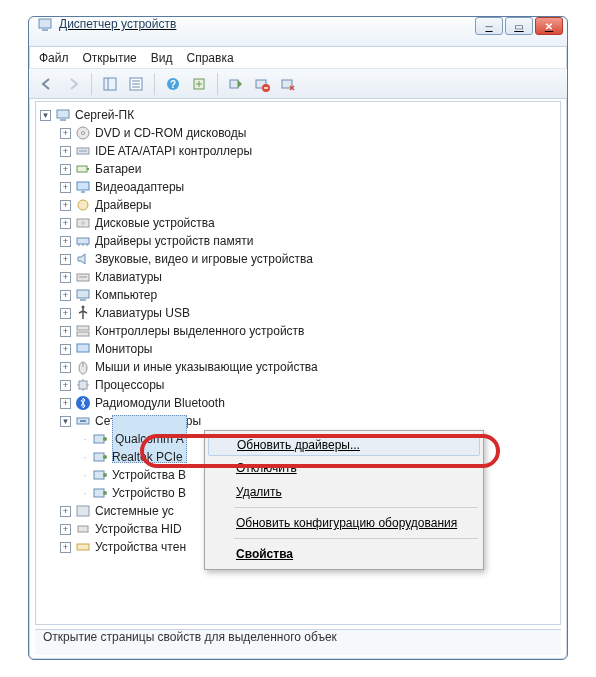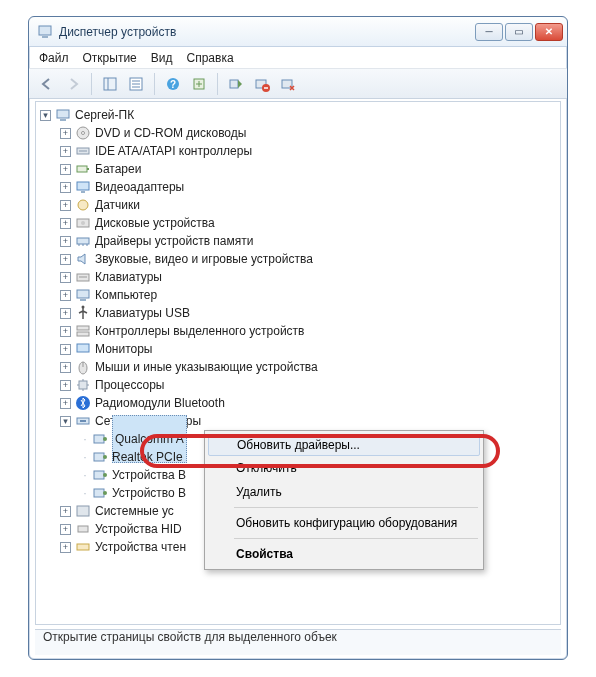--- a/index.html
+++ b/index.html
@@ -4,23 +4,24 @@
 <style>
 * { box-sizing: border-box; margin: 0; padding: 0; font-family: "Segoe UI", Tahoma, sans-serif; }
 body { background: #fff; width: 596px; height: 677px; position: relative; }
 
 .window {
   position: absolute; left: 28px; top: 16px; width: 540px; height: 644px;
   background: #fff; border: 1px solid #5a7aa0; border-radius: 6px;
   box-shadow: 0 0 0 1px #cdd9e8 inset;
 }
 .titlebar {
-  height: 30px; display: flex; align-items: center; padding: 0 4px 0 8px;
+  height: 30px; display: flex; padding: 0 4px 0 8px;
   background: linear-gradient(#fdfefe, #e9f1f9); border-bottom: 1px solid #c3d2e4;
   border-radius: 6px 6px 0 0;
+  text-decoration: underline;
 }
 .app-icon { width: 16px; height: 16px; margin-right: 6px; }
 .title { font-size: 12px; color: #1f3b5a; flex: 1; }
 .wbtns { display: flex; gap: 2px; }
 .wbtn { width: 28px; height: 18px; border: 1px solid #7d9cbc; border-radius: 3px;
   background: linear-gradient(#f6f8fb,#dee8f3); display: flex; align-items: center; justify-content: center; font-size: 10px; color:#2f3f55; }
 .wbtn.close { background: linear-gradient(#f29a8c,#d94b38); color:#fff; border-color:#b63a29; font-weight:bold; }
 
 .menubar { height: 22px; display: flex; align-items: center; gap: 14px;
   padding: 0 10px; font-size: 12px; color: #222; border-bottom: 1px solid #e1e6ec; }
@@ -44,21 +45,21 @@
 .node .lbl { }
 .node.selected .lbl { background:#cde4f7; border:1px dotted #6a8db5; padding:16px 2px; }
 
 .statusbar { position:absolute; bottom:4px; left:6px; right:6px; height:26px;
   border-top:1px solid #c8d3e0; background:#f6f9fc; display:flex; 
   padding:0 8px; font-size:12px; color:#333; }
 
 .context-menu {
   position:absolute; left:204px; top:430px; width:280px;
   background:#f2f2f2; border:1px solid #a6a6a6; box-shadow: 2px 3px 6px rgba(0,0,0,.25);
-  padding:3px; font-size:12px; z-index:50;
+  padding:3px; font-size:12px; z-index:50;text-decoration:underline;
 }
 .ctx-item { height:24px; display:flex; align-items:center; padding:0 24px 0 28px; cursor:default; white-space:nowrap; }
 .ctx-item.hl { background:#e8eef5; border:1px solid #bcd0e8; border-radius:2px; height:22px; }
 .ctx-sep { height:1px; background:#d0d0d0; margin:3px 2px 3px 26px; }
 
 .ring {
   position:absolute; left:140px; top:434px; width:360px; height:34px;
   border:4px solid #d42a2a; border-radius:18px; z-index:60; pointer-events:none;
 }
 
@@ -210,21 +211,21 @@
     <span class="lbl">Видеоадаптеры</span>
         </div>
         <div class="node">
     <span class="spacer" style="width:24px"></span>
     <span class="toggle">+</span>
     <span class="icon">
             <svg width="16" height="16">
               <circle cx="8" cy="8" r="5" fill="#f7e9c4" stroke="#c9a94a"></circle>
             </svg>
           </span>
-    <span class="lbl">Датчики</span>
+    <span class="lbl">Драйверы</span>
         </div>
         <div class="node">
     <span class="spacer" style="width:24px"></span>
     <span class="toggle">+</span>
     <span class="icon">
             <svg width="16" height="16">
               <rect x="2" y="4" width="12" height="8" fill="#e6e6e6" stroke="#999"></rect>
               <circle cx="8" cy="8" r="2" fill="#ccc"></circle>
             </svg>
           </span>

